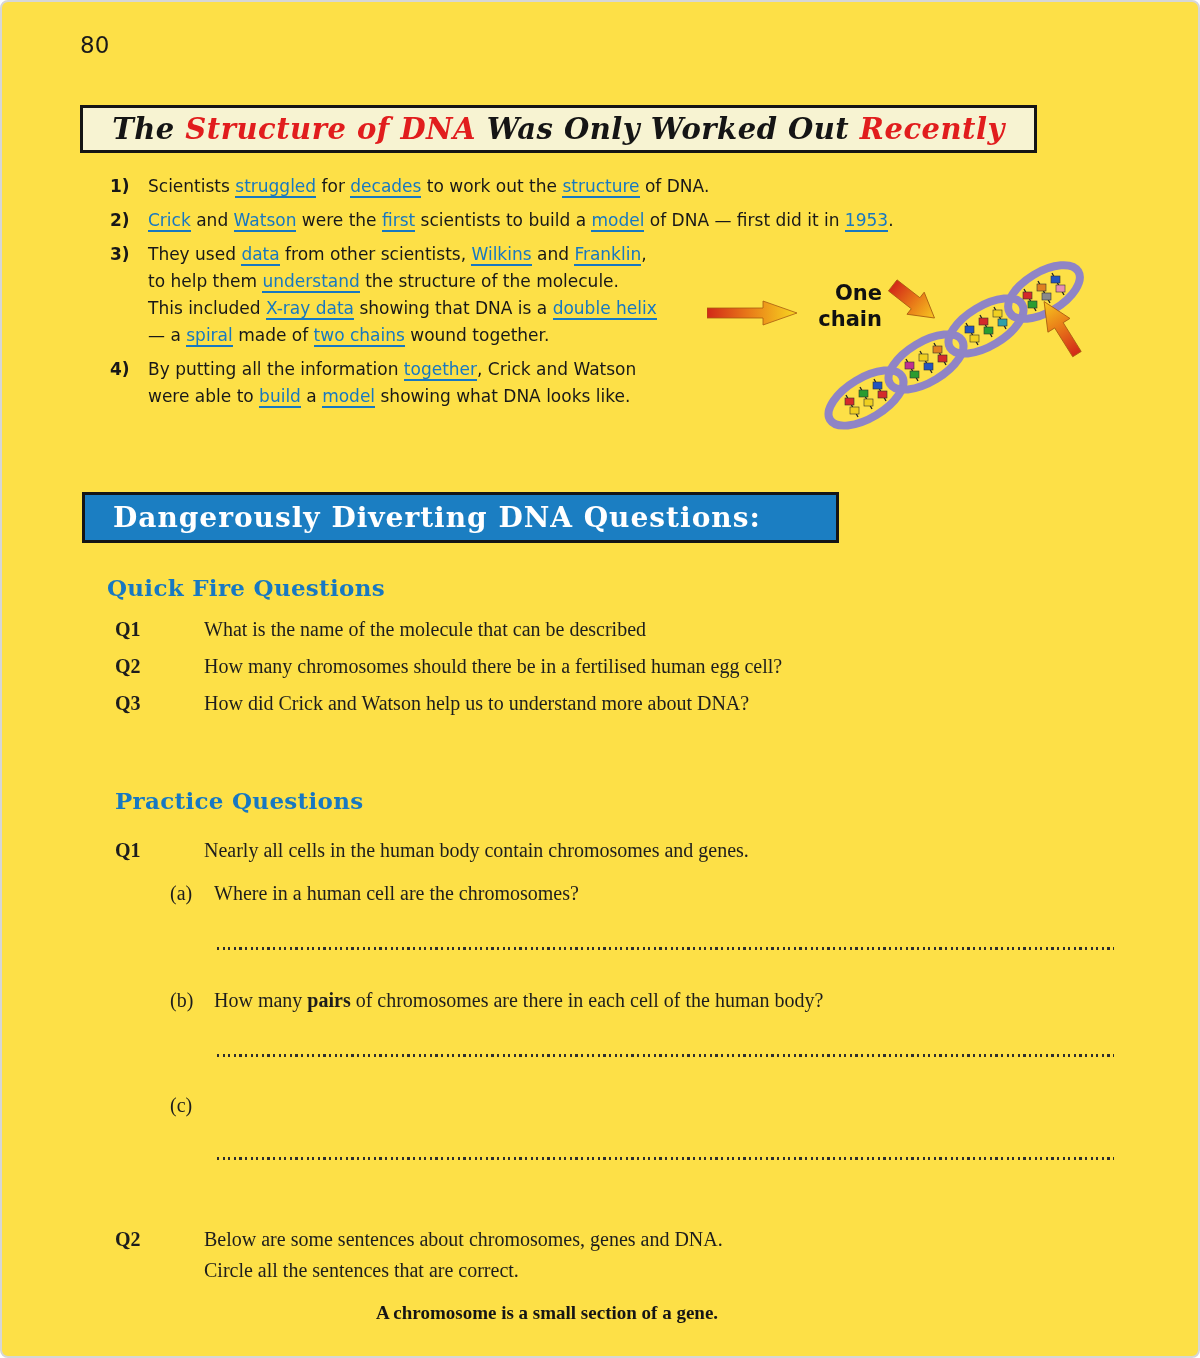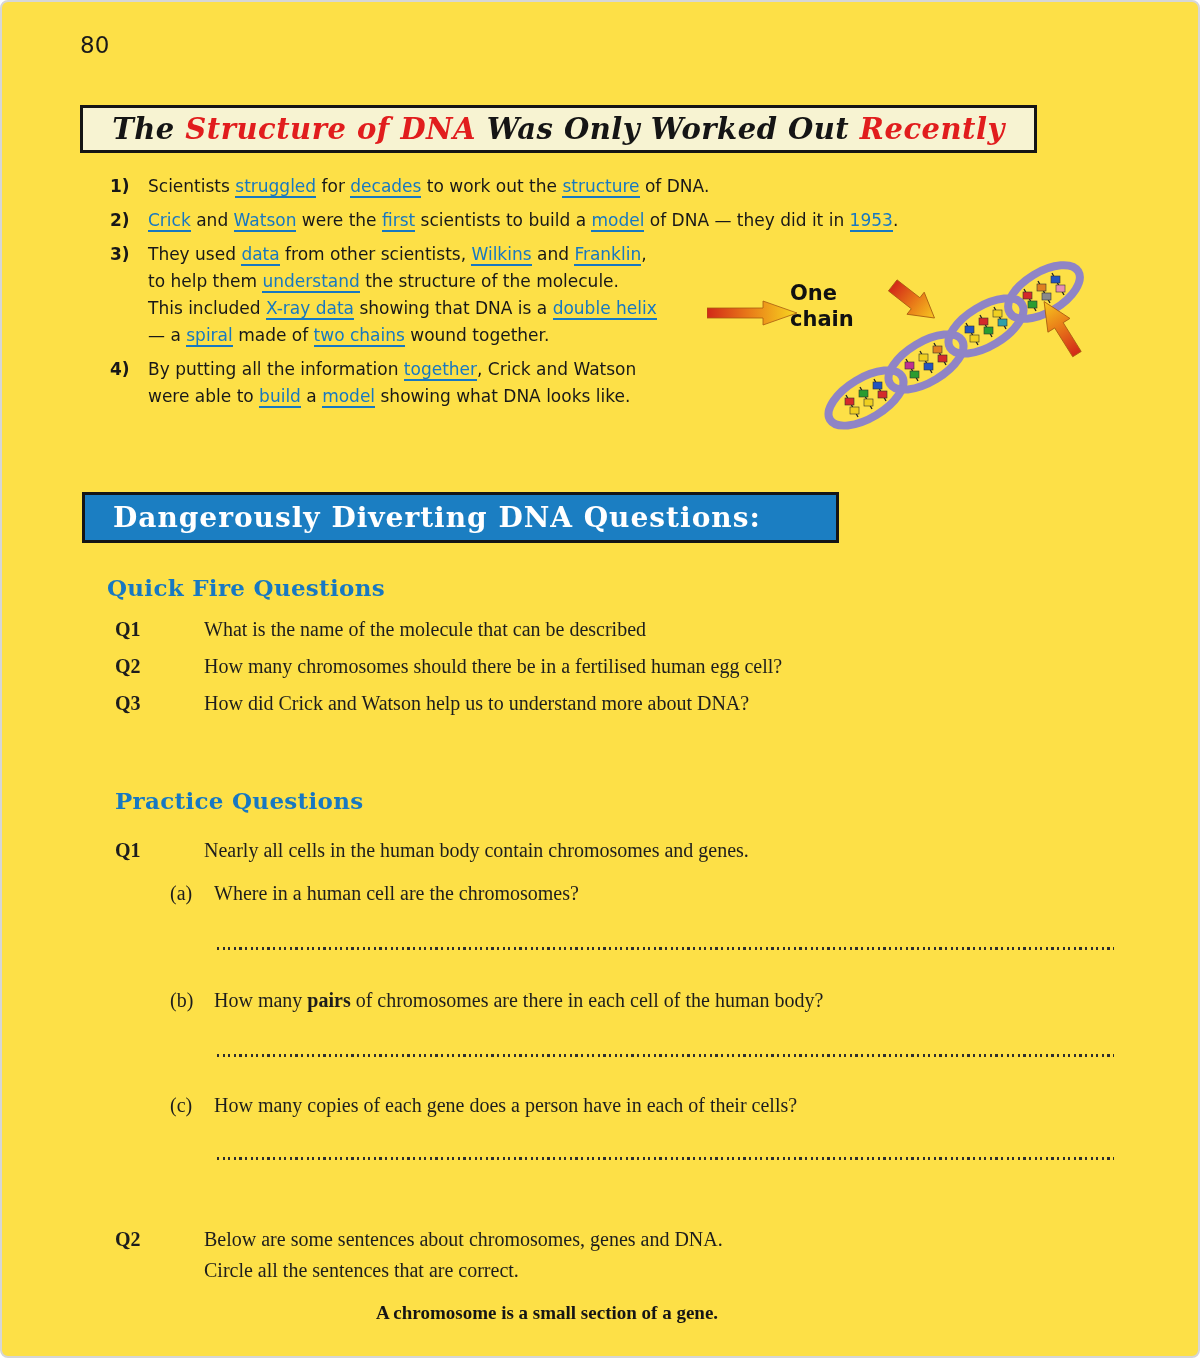--- a/index.html
+++ b/index.html
@@ -28,21 +28,21 @@
   .intro { left:108px; top:171px; width:900px;
     font-size:17px; line-height:27px; color:#181818; }
   .intro-item { display:flex; margin-bottom:7px; }
   .intro-num { width:38px; flex:none; font-weight:bold; }
   .seg-u { color:#1778c2; border-bottom:2px solid #1778c2; }
   .seg-r { color:#e11d1d; }
   .seg-b { font-weight:bold; }
 
   .dna-figure { left:690px; top:228px; width:505px; height:220px; }
   .fig-label {
-    position:absolute; text-align:left; font-weight:bold;
+    position:absolute; text-align:right; font-weight:bold;
     font-size:21px; line-height:26px; color:#111;
   }
 
   .q-banner {
     left:80px; top:490px; width:757px; height:51px;
     background:#1b7ec2; border:3px solid #151515;
     display:flex; align-items:center; padding-left:28px;
   }
   .q-banner-text {
     font-family:"DejaVu Serif", serif; font-weight:bold; font-size:28px;
@@ -87,21 +87,21 @@
     <div class="title-text"><span>The </span><span class="seg-r">Structure of DNA</span><span> Was Only Worked Out </span><span class="seg-r">Recently</span></div>
   </div>
 
   <div class="abs intro">
     <div class="intro-item">
       <div class="intro-num">1)</div>
       <div class="intro-body"><span>Scientists </span><span class="seg-u">struggled</span><span> for </span><span class="seg-u">decades</span><span> to work out the </span><span class="seg-u">structure</span><span> of DNA.</span></div>
     </div>
     <div class="intro-item">
       <div class="intro-num">2)</div>
-      <div class="intro-body"><span class="seg-u">Crick</span><span> and </span><span class="seg-u">Watson</span><span> were the </span><span class="seg-u">first</span><span> scientists to build a </span><span class="seg-u">model</span><span> of DNA — they did it in </span><span class="seg-u">1953</span><span>.</span></div>
+      <div class="intro-body"><span class="seg-u">Crick</span><span> and </span><span class="seg-u">Watson</span><span> were the </span><span class="seg-u">first</span><span> scientists to build a </span><span class="seg-u">model</span><span> of DNA — first did it in </span><span class="seg-u">1953</span><span>.</span></div>
     </div>
     <div class="intro-item">
       <div class="intro-num">3)</div>
       <div class="intro-body"><span>They used </span><span class="seg-u">data</span><span> from other scientists, </span><span class="seg-u">Wilkins</span><span> and </span><span class="seg-u">Franklin</span><span>,</span><br><span>to help them </span><span class="seg-u">understand</span><span> the structure of the molecule.</span><br><span>This included </span><span class="seg-u">X-ray data</span><span> showing that DNA is a </span><span class="seg-u">double helix</span><br><span>— a </span><span class="seg-u">spiral</span><span> made of </span><span class="seg-u">two chains</span><span> wound together.</span></div>
     </div>
     <div class="intro-item">
       <div class="intro-num">4)</div>
       <div class="intro-body"><span>By putting all the information </span><span class="seg-u">together</span><span>, Crick and Watson</span><br><span>were able to </span><span class="seg-u">build</span><span> a </span><span class="seg-u">model</span><span> showing what DNA looks like.</span></div>
     </div>
   </div>
@@ -235,21 +235,20 @@
   <div class="answer-line ans-a"></div>
 
   <div class="part-row part-b">
     <div class="part-label">(b)</div>
     <div><span>How many </span><span class="seg-b">pairs</span><span> of chromosomes are there in each cell of the human body?</span></div>
   </div>
   <div class="answer-line ans-b"></div>
 
   <div class="part-row part-c">
     <div class="part-label">(c)</div>
-    <div><span>How many copies of each gene does a person have in each of their cells?</span></div>
   </div>
   <div class="answer-line ans-c"></div>
 
   <div class="abs pr-q2 serif-text">
     <div class="q-row">
       <div class="q-num">Q2</div>
       <div><span>Below are some sentences about chromosomes, genes and DNA.</span><br><span>Circle all the sentences that are correct.</span></div>
     </div>
   </div>
 

